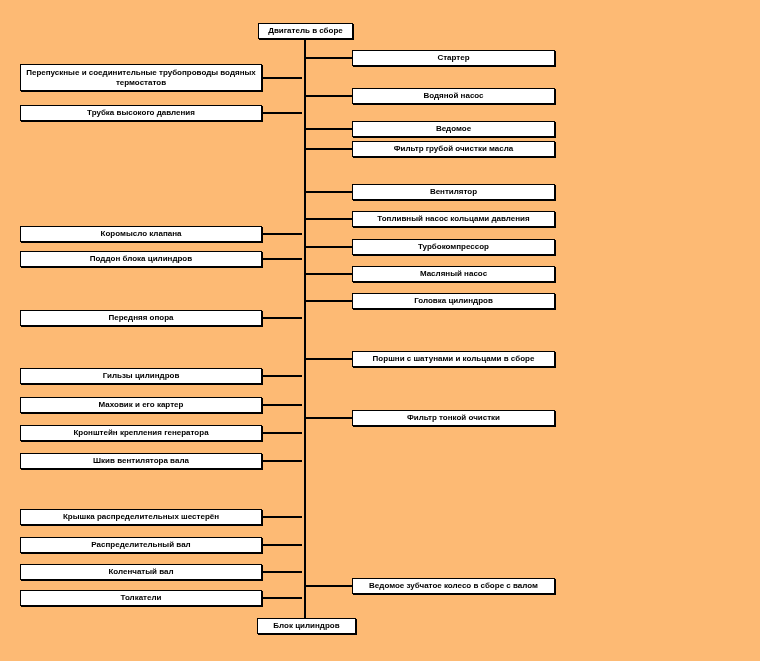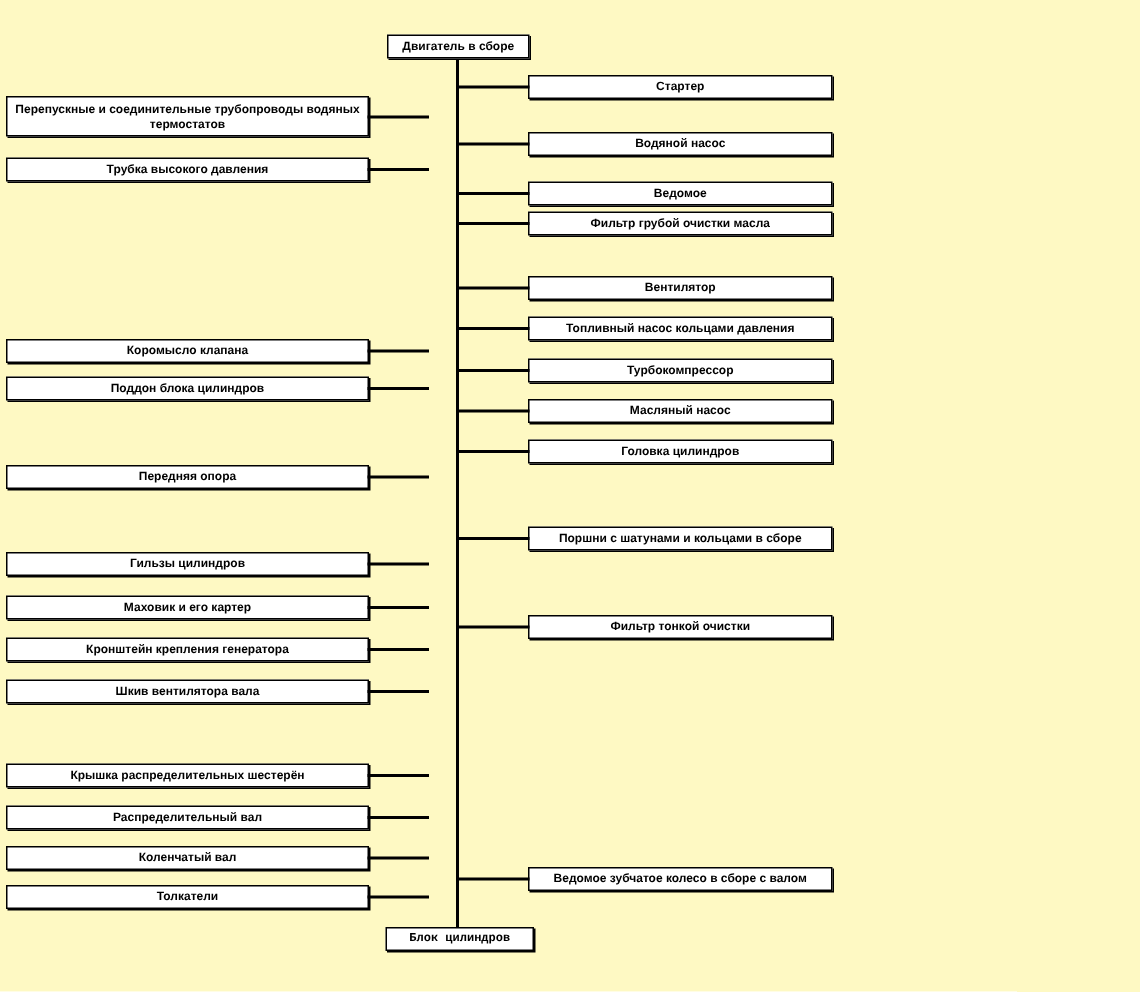--- a/index.html
+++ b/index.html
@@ -4,21 +4,21 @@
 <style>
   html, body {
     margin: 0;
     padding: 0;
     background: #ffffff;
   }
   .canvas {
     position: relative;
     width: 760px;
     height: 661px;
-    background: #fef9c3;
+    background: #fdba74;
     font-family: "Liberation Sans", sans-serif;
     overflow: hidden;
   }
   .trunk {
     position: absolute;
     left: 304px;
     top: 39px;
     width: 2px;
     height: 579px;
     background: #000000;
@@ -32,25 +32,25 @@
     text-align: center;
     background: #ffffff;
     border: 1px solid #000000;
     box-shadow: 1px 1px 0 #000000;
     font-weight: bold;
     font-size: 8px;
     line-height: 1.15;
     padding: 1px 2px;
     color: #000000;
   }
-  .node.left  { left: 4px;   width: 242px; height: 16px; }
+  .node.left  { left: 20px;   width: 242px; height: 16px; }
   .node.right { left: 352px; width: 203px; height: 16px; }
   .node.tall  { height: 27px; }
   .node.root   { left: 258px; top: 23px;  width: 95px; height: 16px; }
-  .node.bottom { left: 257px; top: 618px; width: 99px; height: 16px; font-family: Liberation Mono, monospace; }
+  .node.bottom { left: 257px; top: 618px; width: 99px; height: 16px; }
   
   .node.left::after {
     content: "";
     position: absolute;
     left: 100%;
     top: 50%;
     margin-top: -1px;
     width: 41px;
     height: 2px;
     background: #000000;

